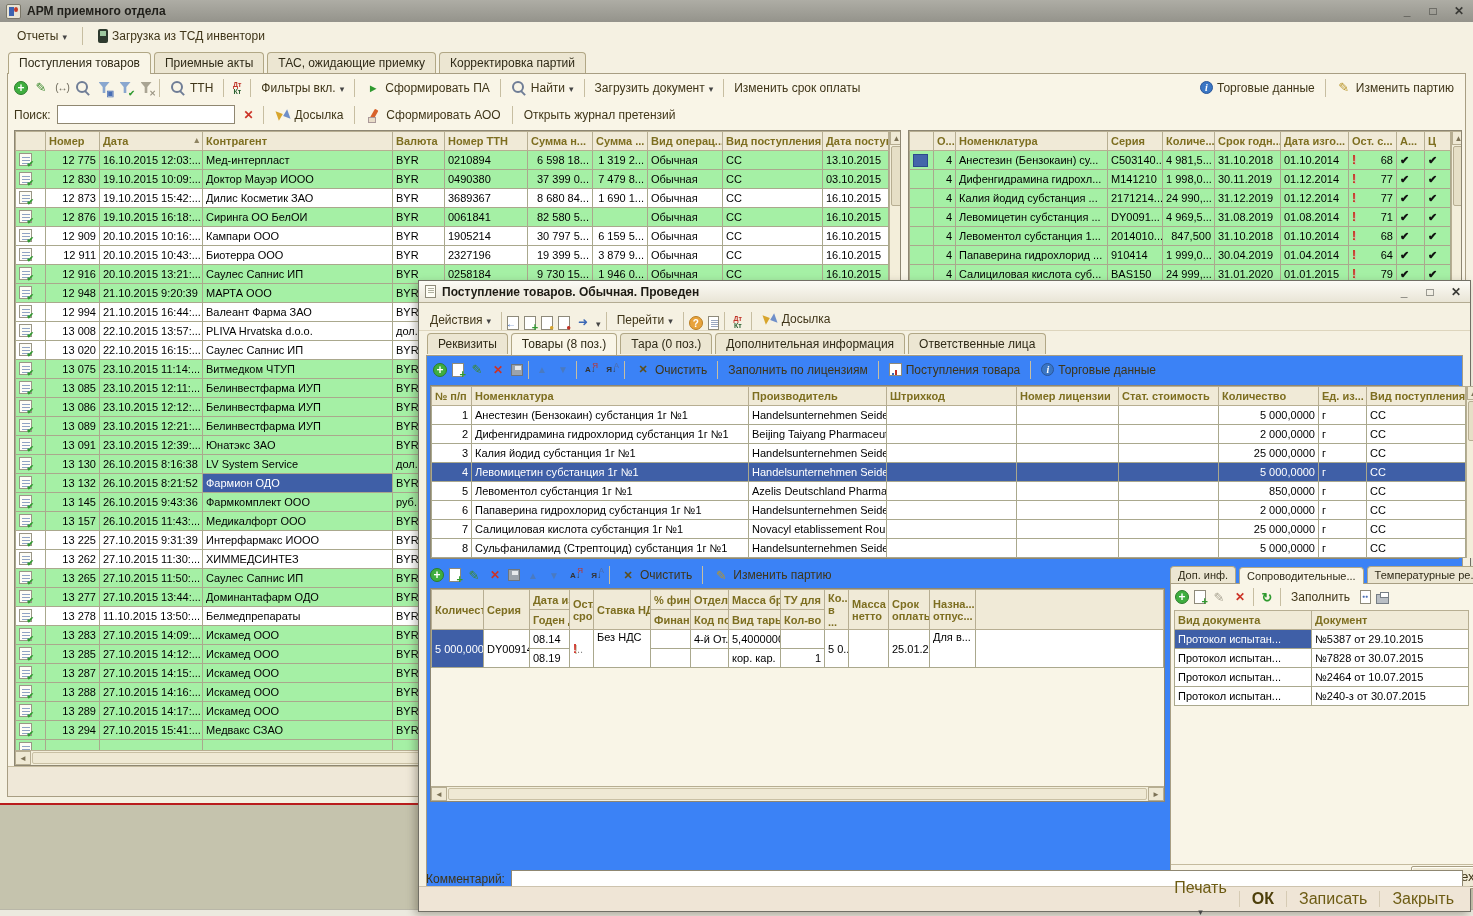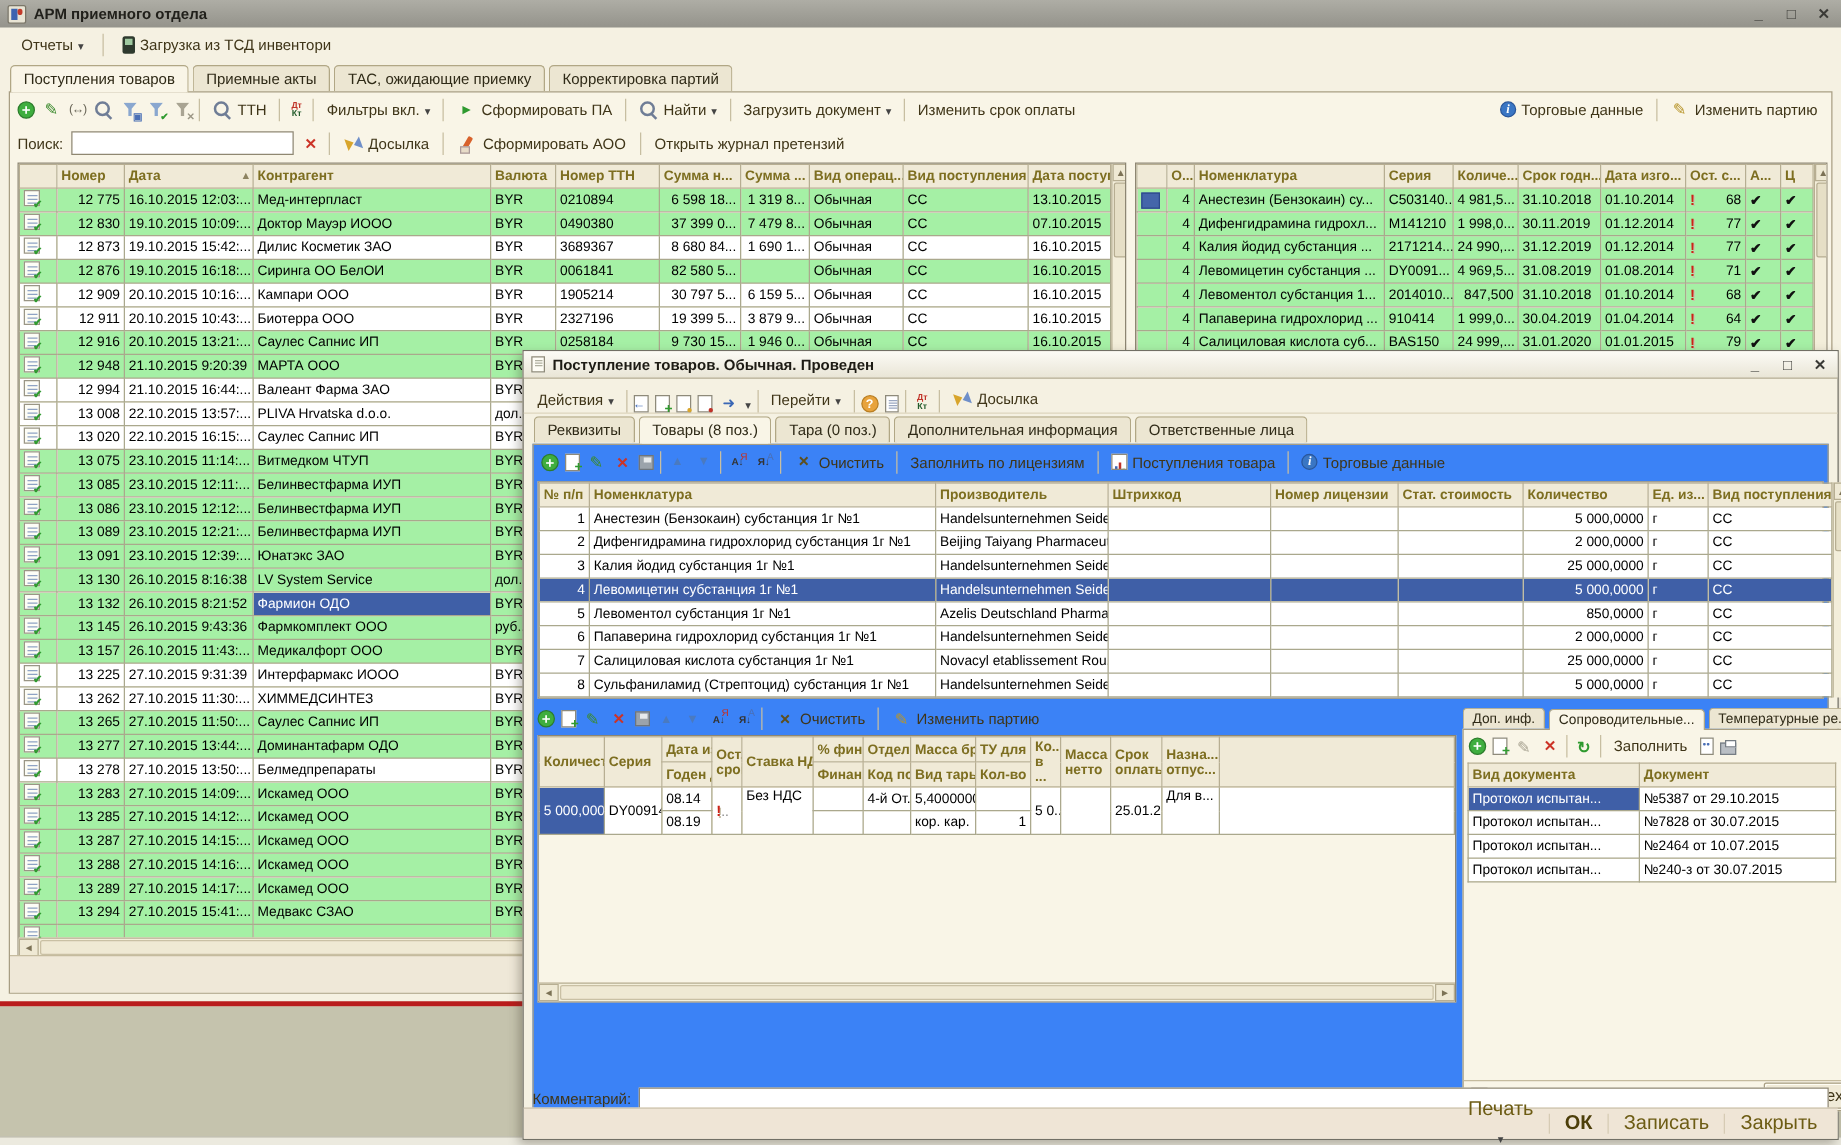--- a/index.html
+++ b/index.html
@@ -7,21 +7,21 @@
   body {
     width:1473px; height:916px; position:relative; overflow:hidden;
     background:#c5c3ad;
     font-family:"Liberation Sans", sans-serif;
     font-size:12px; color:#2f2a17;
     cursor:default;
   }
   
   .mainwin {
     position:absolute; left:0; top:0; width:1473px; height:805px;
-    background:#f5f1e2; border-bottom:4px solid #b91c1c;
+    background:#f5f1e2; border-bottom:2px solid #b91c1c;
   }
   .titlebar {
     height:22px; background:linear-gradient(#aeada5,#94938b);
     display:flex; align-items:center; gap:6px; padding:0 6px;
     font-weight:bold; color:#21201b;
   }
   .winbtns { margin-left:auto; display:flex; gap:10px; }
   .wbtn { width:16px; height:14px; display:flex; align-items:center; justify-content:center; color:#3a3a36; font-weight:bold; font-size:12px; }
   .wb-min::before{content:"_";} .wb-max::before{content:"□";} .wb-close::before{content:"✕";}
   .appicon { width:15px; height:15px; position:relative; background:#e8e4d4; border:1px solid #7a7668; border-radius:2px; }
@@ -341,37 +341,37 @@
                   <th>Дата поступ...</th>
                 </tr>
                 <tr class="g">
                   <td class=""><span class="docic"></span></td>
                   <td class=" num">12 775</td>
                   <td class="">16.10.2015 12:03:...</td>
                   <td class="">Мед-интерпласт</td>
                   <td class="">BYR</td>
                   <td class="">0210894</td>
                   <td class=" num">6 598 18...</td>
-                  <td class=" num">1 319 8...</td>
+                  <td class=" num">1 319 2...</td>
                   <td class="">Обычная</td>
                   <td class="">СС</td>
                   <td class="">13.10.2015</td>
                 </tr>
                 <tr class="g">
                   <td class=""><span class="docic"></span></td>
                   <td class=" num">12 830</td>
                   <td class="">19.10.2015 10:09:...</td>
                   <td class="">Доктор Мауэр ИООО</td>
                   <td class="">BYR</td>
                   <td class="">0490380</td>
                   <td class=" num">37 399 0...</td>
                   <td class=" num">7 479 8...</td>
                   <td class="">Обычная</td>
                   <td class="">СС</td>
-                  <td class="">07.10.2015</td>
+                  <td class="">03.10.2015</td>
                 </tr>
                 <tr class="w">
                   <td class=""><span class="docic"></span></td>
                   <td class=" num">12 873</td>
                   <td class="">19.10.2015 15:42:...</td>
                   <td class="">Дилис Косметик ЗАО</td>
                   <td class="">BYR</td>
                   <td class="">3689367</td>
                   <td class=" num">8 680 84...</td>
                   <td class=" num">1 690 1...</td>
@@ -648,21 +648,21 @@
                   <td class=""></td>
                   <td class=" num"></td>
                   <td class=" num"></td>
                   <td class=""></td>
                   <td class=""></td>
                   <td class=""></td>
                 </tr>
                 <tr class="w">
                   <td class=""><span class="docic"></span></td>
                   <td class=" num">13 278</td>
-                  <td class="">27.10.2015 13:50:...</td>
+                  <td class="">11.10.2015 13:50:...</td>
                   <td class="">Белмедпрепараты</td>
                   <td class="">BYR</td>
                   <td class=""></td>
                   <td class=" num"></td>
                   <td class=" num"></td>
                   <td class=""></td>
                   <td class=""></td>
                   <td class=""></td>
                 </tr>
                 <tr class="g">

